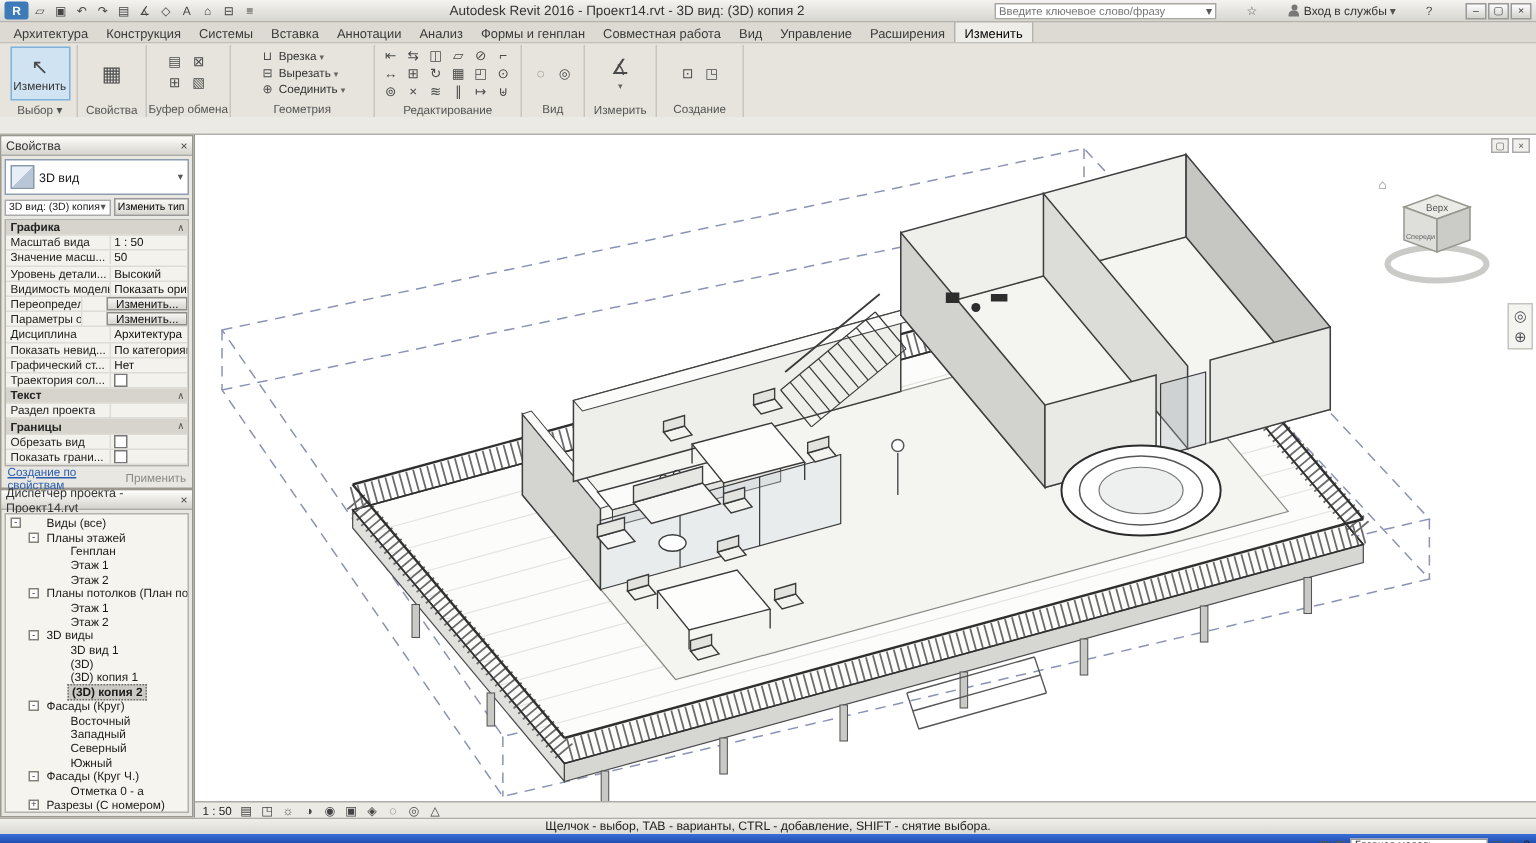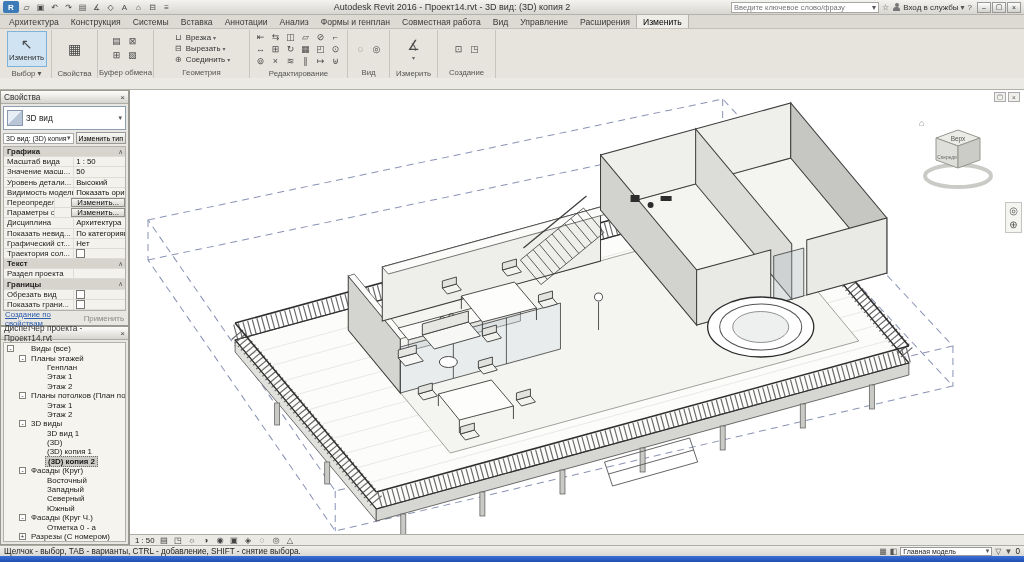--- a/index.html
+++ b/index.html
@@ -7,21 +7,21 @@
   body { font-family:"Liberation Sans", sans-serif; font-size:9px; color:#1a1a1a; background:#e6e4de; }
 
   
   .titlebar { height:15px; display:flex; align-items:center; gap:2px; padding:0 3px;
               background:linear-gradient(#f4f3f0,#d8d6d0); border-bottom:1px solid #b4b2ac; }
   .qat { display:flex; gap:1px; align-items:center; }
   .qi { width:13px; height:12px; display:flex; align-items:center; justify-content:center;
         font-size:8px; color:#444; }
   .qi[data-name="app-button"] { width:16px; background:#3d7ab8; color:#fff; font-weight:bold; border-radius:2px; }
   .tb-title { flex:1; text-align:center; font-size:9px; color:#333; white-space:nowrap; overflow:hidden; }
-  .tb-right { display:flex; align-items:center; gap:3px; }
+  .tb-right { display:flex; align-items:center; gap:20px; }
   .tb-search { display:flex; align-items:center; background:#fff; border:1px solid #a9a7a1;
                height:11px; width:148px; padding:0 2px; }
   .tb-search input { border:none; outline:none; flex:1; font-size:7.5px; font-family:inherit;
                      color:#777; background:transparent; }
   .tb-ico { font-size:8px; color:#555; }
   .signin { display:flex; align-items:center; gap:2px; font-size:8px; color:#333; }
   .person { position:relative; width:9px; height:9px; display:inline-block; }
   .person i { position:absolute; left:2.5px; top:0; width:4px; height:4px; border-radius:50%; background:#777; }
   .person b { position:absolute; left:1px; top:4.5px; width:7px; height:4px; border-radius:3px 3px 0 0; background:#777; }
   .winbtns { display:flex; gap:1px; margin-left:2px; }
@@ -114,21 +114,21 @@
   .navbar { position:absolute; top:112px; right:2px; display:flex; flex-direction:column; gap:1px;
             background:#f4f4f1; border:1px solid #c5c5c0; padding:1px; }
   .navbar span { width:13px; height:13px; display:flex; align-items:center; justify-content:center;
                  font-size:10px; color:#555; }
 
   .viewbar { height:11px; background:#eceae4; border-top:1px solid #aeaca6; display:flex;
              align-items:center; gap:4px; padding:0 5px; font-size:7.8px; color:#222; }
   .vb-i { width:11px; text-align:center; color:#444; font-size:8.3px; }
 
   .statusbar { height:11px; background:linear-gradient(#f1efe9,#dbd9d3); border-top:1px solid #aeaca6;
-               display:flex; align-items:center; padding:0 4px; font-size:8.2px; color:#222; gap:4px; }
+               display:flex; align-items:center; padding:0 4px; font-size:8.2px; color:#222; gap:4px;flex-direction:column; }
   .sb-right { margin-left:auto; display:flex; align-items:center; gap:3px; }
   .sb-select { width:92px; height:9px; background:#fff; border:1px solid #999; font-size:7px;
                display:flex; align-items:center; padding:0 2px; gap:2px; }
   .sb-select .type-caret { margin-left:auto; }
   .sb-ico { font-size:8px; color:#555; }
   .taskbar { height:6px; background:linear-gradient(#3a6fd8,#1f4fb0); }
 </style>
 </head>
 <body>
 

